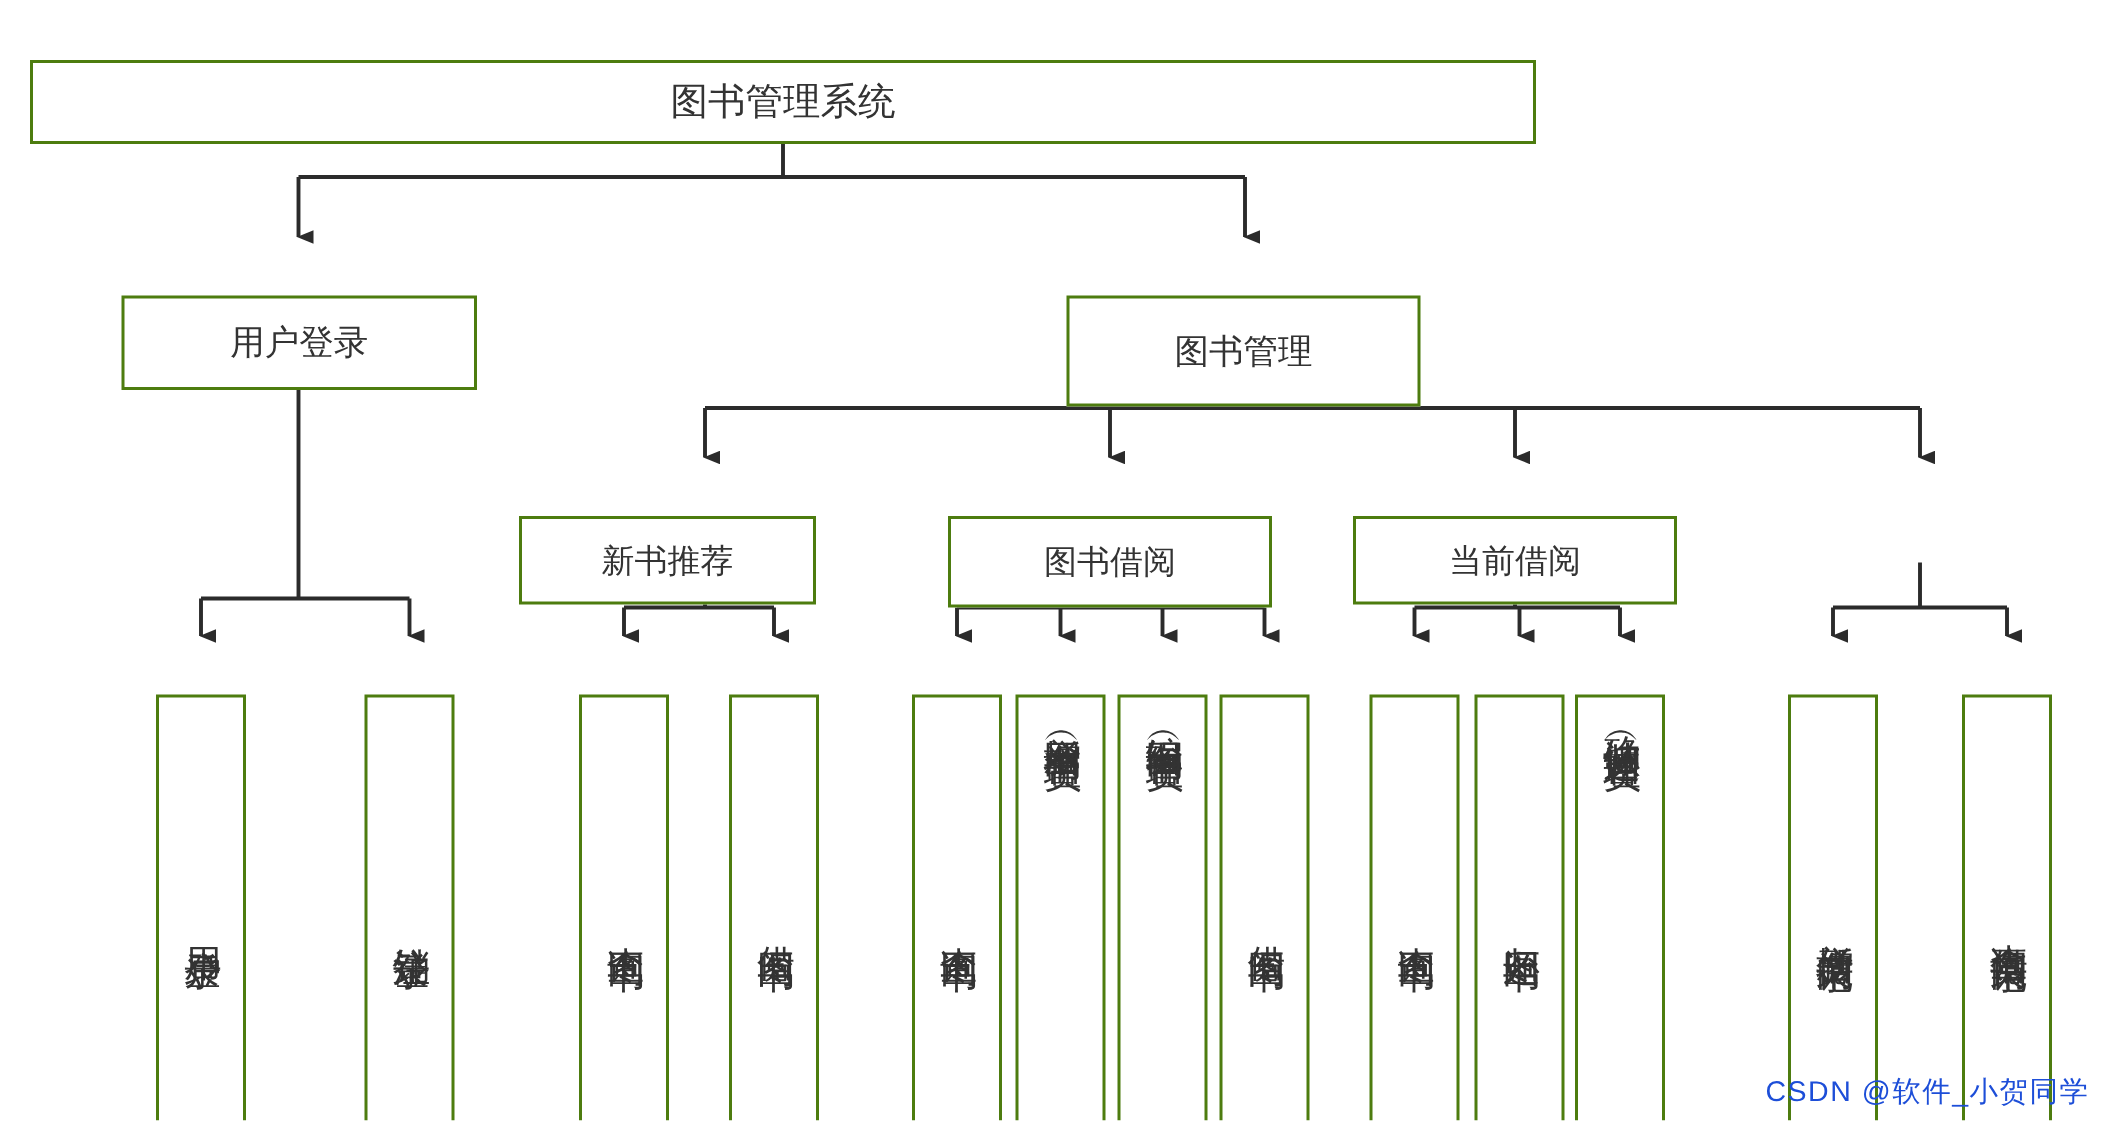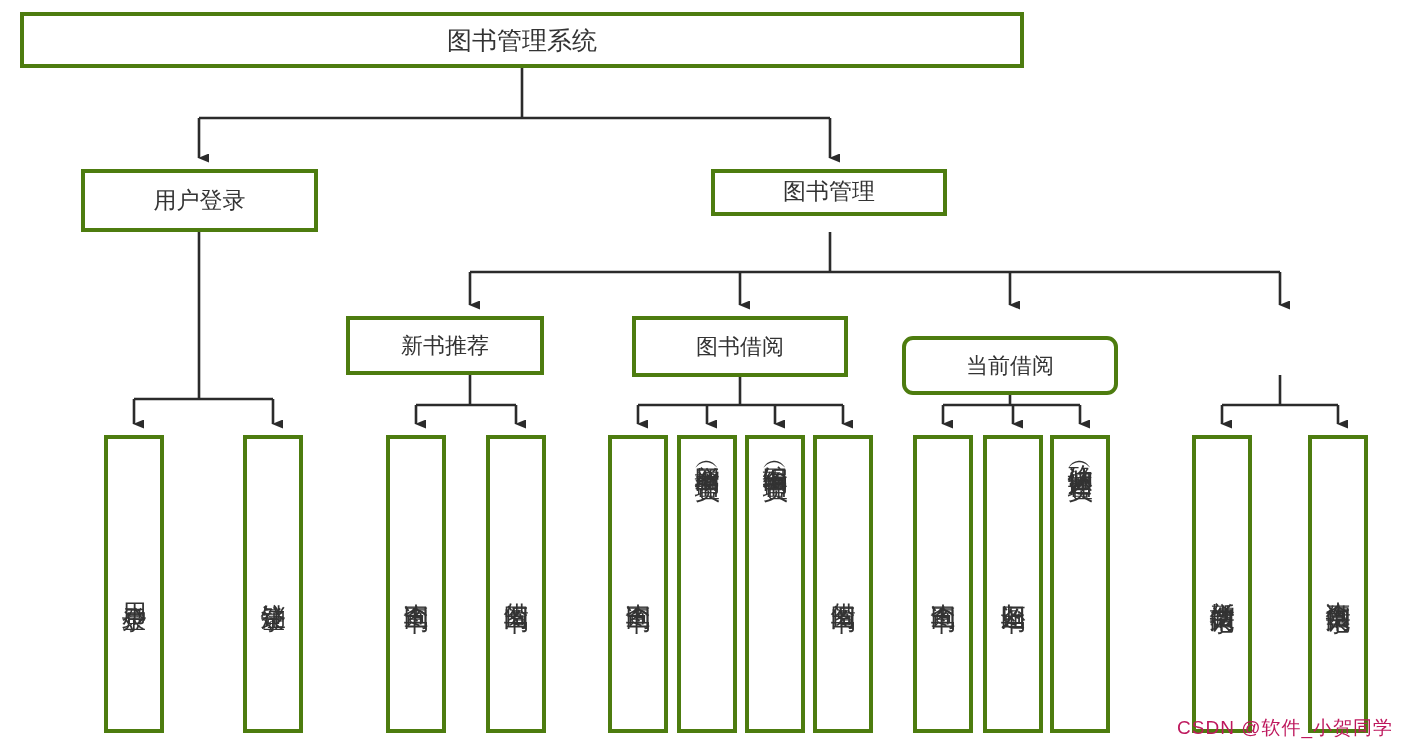--- a/index.html
+++ b/index.html
@@ -22,26 +22,27 @@
     left: 0;
     top: 0;
     width: 1405px;
     height: 747px;
     pointer-events: none;
   }
   .node {
     position: absolute;
     box-sizing: border-box;
     background: #ffffff;
-    border: 4px solid #4d7c0f;
+    border: 2px solid #4d7c0f;
     display: flex;
     align-items: center;
     justify-content: center;
     color: #333333;
     z-index: 2;
+    margin-top: 28px;
   }
   .node-label {
     color: #333333;
     line-height: 1.05;
     white-space: nowrap;
   }
   
   .lvl-root {
     font-size: 25px;
   }
@@ -68,21 +69,21 @@
     padding-top: 6px;
   }
   .leaf.center .node-label {
     margin: auto 0;
   }
   #watermark {
     position: absolute;
     right: 12px;
     bottom: 6px;
     font-size: 19px;
-    color: #be185d;
+    color: #1d4ed8;
     letter-spacing: 1px;
     z-index: 3;
     white-space: nowrap;
     margin-left: 23px;
   }
 </style>
 </head>
 <body>
 
 <div id="diagram-root">
@@ -137,31 +138,31 @@
     </g>
   </svg>
 
   <div class="node lvl-root" style="left: 20px; top: 12px; width: 1004px; height: 56px;">
     <span class="node-label">图书管理系统</span>
   </div>
 
   <div class="node lvl-one" style="left: 81px; top: 169px; width: 237px; height: 63px;">
     <span class="node-label">用户登录</span>
   </div>
-  <div class="node lvl-one" style="left: 711px; top: 169px; width: 236px; height: 47px; font-family: Liberation Serif, serif;">
+  <div class="node lvl-one" style="left: 711px; top: 169px; width: 236px; height: 74px;">
     <span class="node-label">图书管理</span>
   </div>
 
   <div class="node lvl-two" style="left: 346px; top: 316px; width: 198px; height: 59px;">
     <span class="node-label">新书推荐</span>
   </div>
   <div class="node lvl-two" style="left: 632px; top: 316px; width: 216px; height: 61px;">
     <span class="node-label">图书借阅</span>
   </div>
-  <div class="node lvl-two" style="left: 902px; top: 336px; width: 216px; height: 59px; border-radius: 11px;">
+  <div class="node lvl-two" style="left: 902px; top: 316px; width: 216px; height: 59px;">
     <span class="node-label">当前借阅</span>
   </div>
 
   <div class="node leaf center" style="left: 104px; top: 435px; width: 60px; height: 298px;">
     <span class="node-label">用户登录</span>
   </div>
   <div class="node leaf center" style="left: 243px; top: 435px; width: 60px; height: 298px;">
     <span class="node-label">注销登录</span>
   </div>
   <div class="node leaf center" style="left: 386px; top: 435px; width: 60px; height: 298px;">

